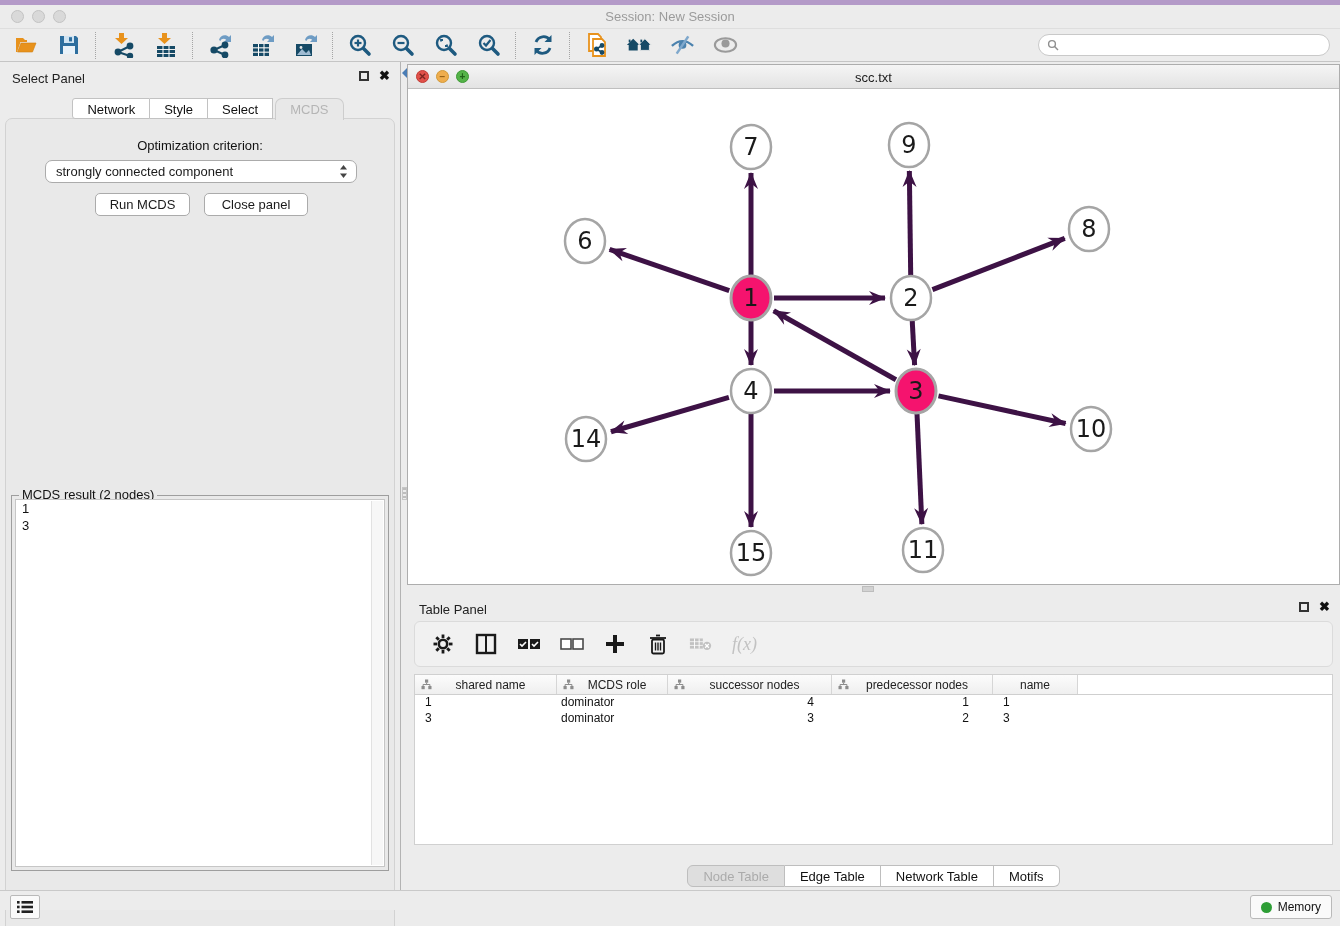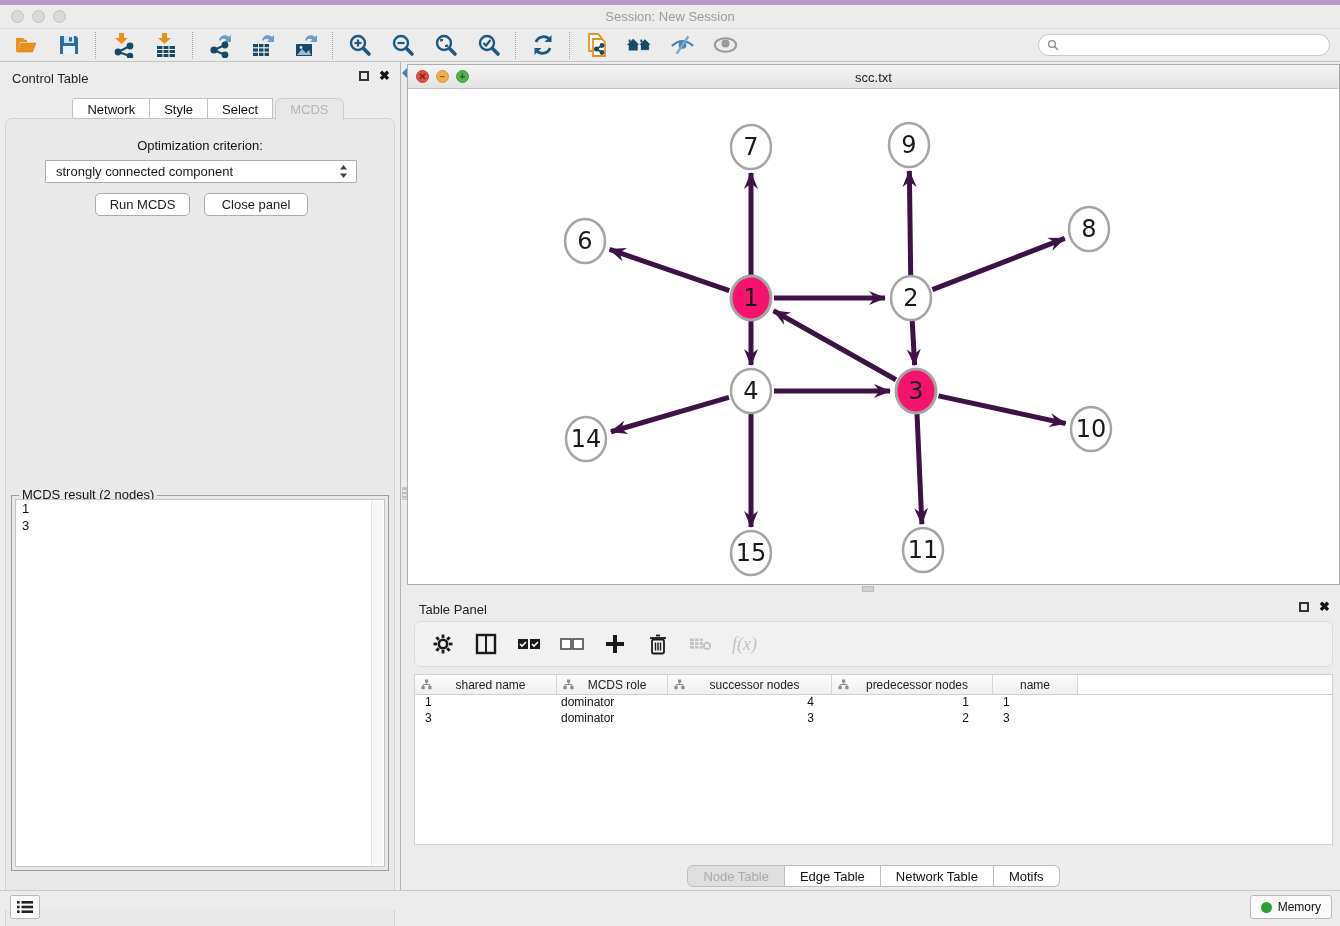--- a/index.html
+++ b/index.html
@@ -42,21 +42,21 @@
   .close-ico { font-size:13px; font-weight:bold; color:#111; line-height:10px; }
   .cp-tabs { position:absolute; top:36px; left:8px; width:100%; display:flex; justify-content:center; z-index:2; }
   .cp-tab { background:#fff; border:1px solid #C2C2C2; border-left:none; padding:3px 14px 2px; font-size:13px; color:#111; height:21px; }
   .cp-tab:first-child { border-left:1px solid #C2C2C2; border-radius:3px 0 0 3px; }
   .cp-tab.active { background:#E8E8E8; color:#B5B5B5; border:1px solid #CDCDCD; border-bottom:none;
     border-radius:7px 7px 0 0; height:22px; margin-left:2px; }
   .cp-body { position:absolute; left:5px; top:56px; width:390px; height:894px; background:#E9E9E9;
     border:1px solid #D2D2D2; border-radius:7px; }
   .opt-label { position:absolute; top:19px; left:0; width:100%; text-align:center; font-size:13px; color:#111; }
   .combo { position:absolute; left:39px; top:41px; width:312px; height:23px; background:#fff; border:1px solid #ABABAB;
-    border-radius:1px; display:flex; align-items:center; padding:0 8px 0 10px; font-size:13px; }
+    border-radius:7px; display:flex; align-items:center; padding:0 8px 0 10px; font-size:13px; }
   .combo .combo-value { flex:1; }
   .btn { position:absolute; height:23px; background:#fff; border:1px solid #ABABAB; border-radius:5px;
     font-size:13px; display:flex; align-items:center; justify-content:center; font-family:"Liberation Sans",sans-serif; }
   .btn-run { left:89px; top:74px; width:95px; }
   .btn-closepanel { left:198px; top:74px; width:104px; }
   .result-group { position:absolute; left:5px; top:376px; width:378px; height:376px; border:1px solid #9E9E9E; }
   .result-legend { position:absolute; top:-9px; left:7px; background:#E9E9E9; padding:0 3px; font-size:13px; color:#111; }
   .result-area { position:absolute; inset:3px; background:#fff; border:1px solid #C6C6C6; overflow:hidden; }
   .result-line { font-size:13px; line-height:17px; padding-left:6px; color:#111; }
   .result-scroll { position:absolute; top:1px; right:1px; bottom:1px; width:12px; background:#F7F7F7; border-left:1px solid #E2E2E2; }
@@ -281,21 +281,21 @@
     <svg width="12" height="12" viewBox="0 0 12 12">
       <circle cx="5" cy="5" r="3.4" fill="none" stroke="#8E8E8E" stroke-width="1.4"></circle>
       <line x1="7.6" y1="7.6" x2="11" y2="11" stroke="#8E8E8E" stroke-width="1.4"></line>
     </svg>
     <input type="text" value="" style="">
   </div>
 </div>
 
 <div class="control-panel">
   <div class="panel-titlebar">
-    <div class="panel-title">Control Table</div>
+    <div class="panel-title">Select Panel</div>
     <div class="panel-icons">
       <div class="float-ico"></div>
       <div class="close-ico">✖</div>
     </div>
   </div>
   <div class="cp-tabs" id="cp-tabs">
       <div class="cp-tab">Network</div>
       <div class="cp-tab">Style</div>
       <div class="cp-tab">Select</div>
       <div class="cp-tab active">MCDS</div>

